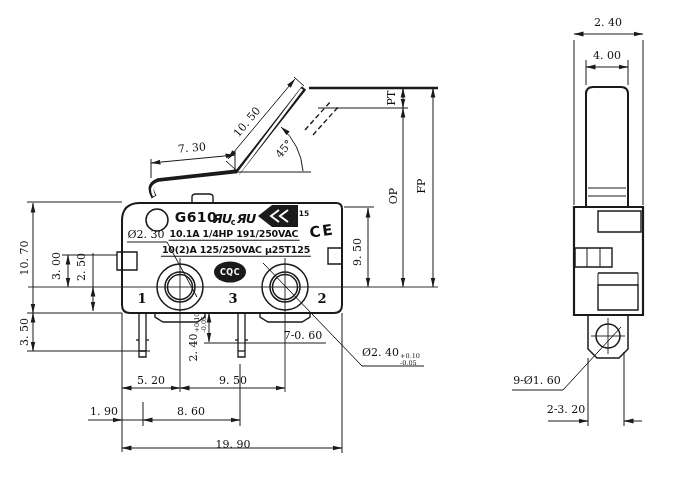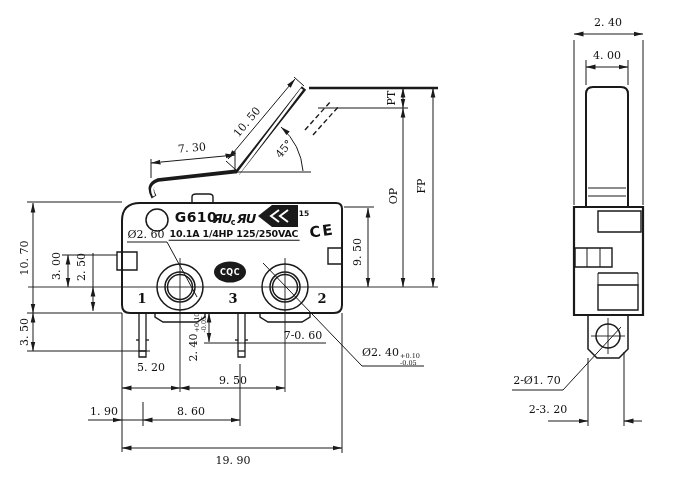--- a/index.html
+++ b/index.html
@@ -181,27 +181,27 @@
 <div class="lbl rot" style="left:24px;top:332px">3. 50</div>
 <div class="lbl rot" style="left:56px;top:266px">3. 00</div>
 <div class="lbl rot" style="left:81px;top:267px">2. 50</div>
 <div class="lbl rot" style="left:357px;top:252px">9. 50</div>
 <div class="lbl rot" style="left:391px;top:98px">PT</div>
 <div class="lbl rot" style="left:393px;top:196px">OP</div>
 <div class="lbl rot" style="left:421px;top:186px">FP</div>
 <div class="lbl rot5" style="left:192px;top:148px">7. 30</div>
 <div class="lbl rot50" style="left:247px;top:122px">10. 50</div>
 <div class="lbl rot50" style="left:284px;top:149px">45°</div>
-<div class="lbl" style="left:146px;top:234px">Ø2. 60</div>
+<div class="lbl" style="left:146px;top:234px">Ø2. 30</div>
 <div class="lbl" style="left:303px;top:335px">7-0. 60</div>
-<div class="lbl" style="left:151px;top:367px">5. 20</div>
+<div class="lbl" style="left:151px;top:380px">5. 20</div>
 <div class="lbl" style="left:233px;top:380px">9. 50</div>
 <div class="lbl" style="left:104px;top:411px">1. 90</div>
 <div class="lbl" style="left:191px;top:411px">8. 60</div>
-<div class="lbl" style="left:233px;top:460px">19. 90</div>
+<div class="lbl" style="left:233px;top:444px">19. 90</div>
 
 <div class="lbl rot" style="left:197px;top:337px">
   <span>2. 40</span><span class="ts">
         <span>+0.10</span>
         <span>-0.05</span>
       </span>
 </div>
 <div class="lbl" style="left:391px;top:356px">
   <span>Ø2. 40</span><span class="ts">
         <span>+0.10</span>
@@ -211,22 +211,23 @@
 
 <div class="lbl term" style="left:142px;top:298px">1</div>
 <div class="lbl term" style="left:233px;top:298px">3</div>
 <div class="lbl term" style="left:322px;top:298px">2</div>
 
 <div class="lbl g610" style="left:196px;top:217px">G610</div>
 <div class="lbl ul" style="left:222px;top:218px">ЯU</div>
 <div class="lbl smc" style="left:233px;top:222px">c</div>
 <div class="lbl ul" style="left:246px;top:218px">ЯU</div>
 <div class="lbl yr" style="left:304px;top:213px">15</div>
-<div class="lbl rate" style="left:234px;top:234px">10.1A 1/4HP 125/250VAC</div>
+<div class="lbl rate" style="left:234px;top:234px">10.1A 1/4HP 191/250VAC</div>
+<div class="lbl rate" style="left:236px;top:250px">10(2)A 125/250VAC µ25T125</div>
 <div class="lbl cqc" style="left:230px;top:272px">CQC</div>
 <div class="lbl ce rot8" style="left:322px;top:231px">CE</div>
 
 <div class="lbl" style="left:608px;top:22px">2. 40</div>
 <div class="lbl" style="left:607px;top:55px">4. 00</div>
-<div class="lbl" style="left:537px;top:380px">2-Ø1. 70</div>
-<div class="lbl" style="left:548px;top:409px">2-3. 20</div>
+<div class="lbl" style="left:537px;top:380px">9-Ø1. 60</div>
+<div class="lbl" style="left:566px;top:409px">2-3. 20</div>
 
 </div>
 
 </body></html>

